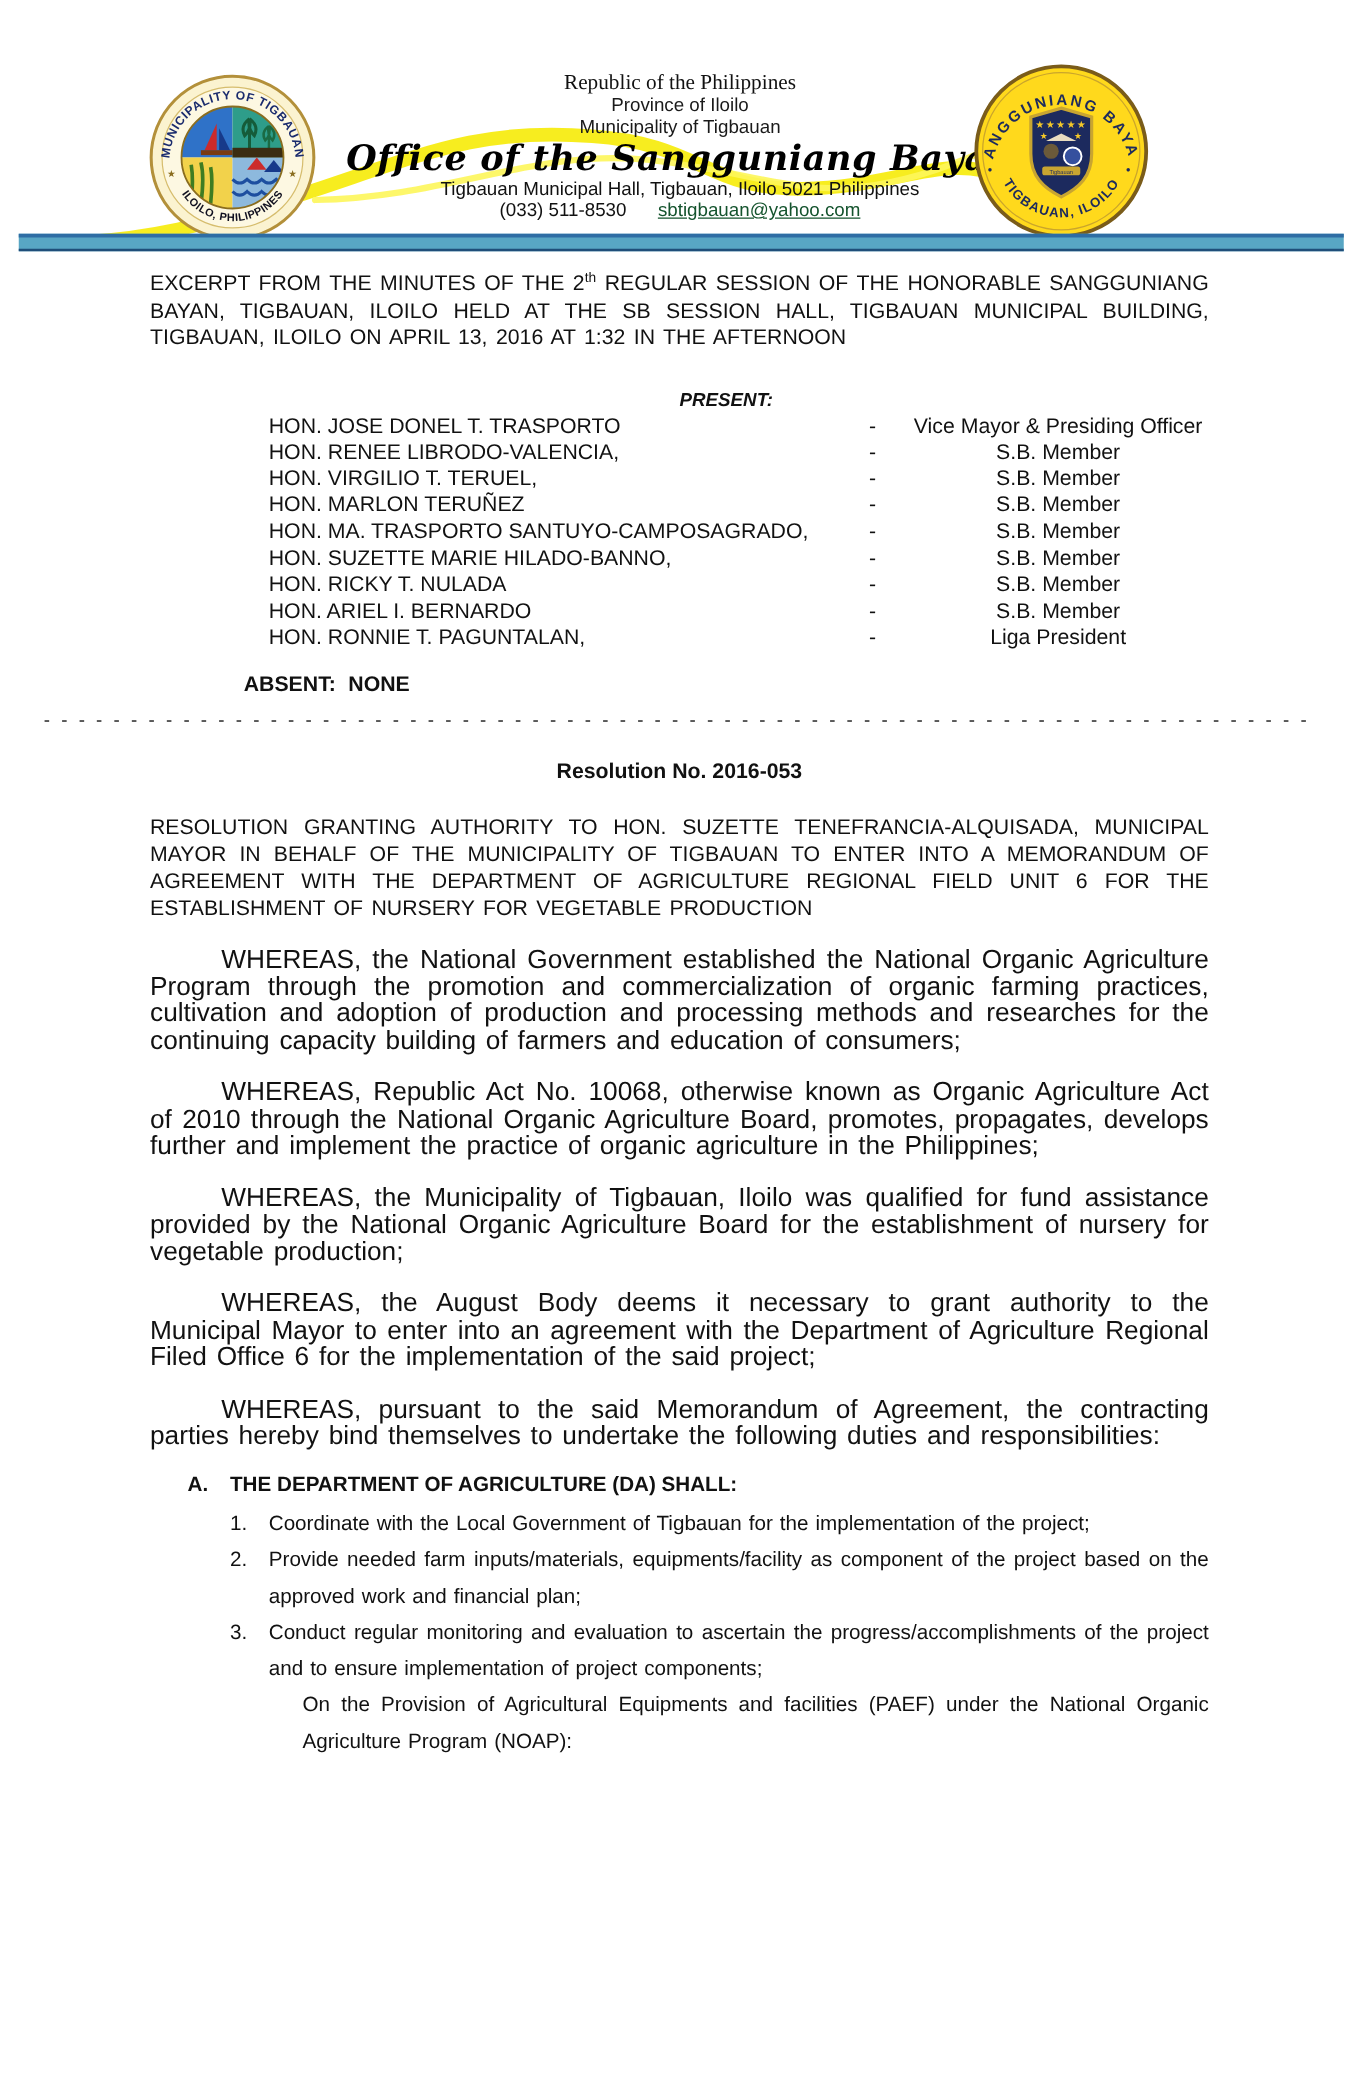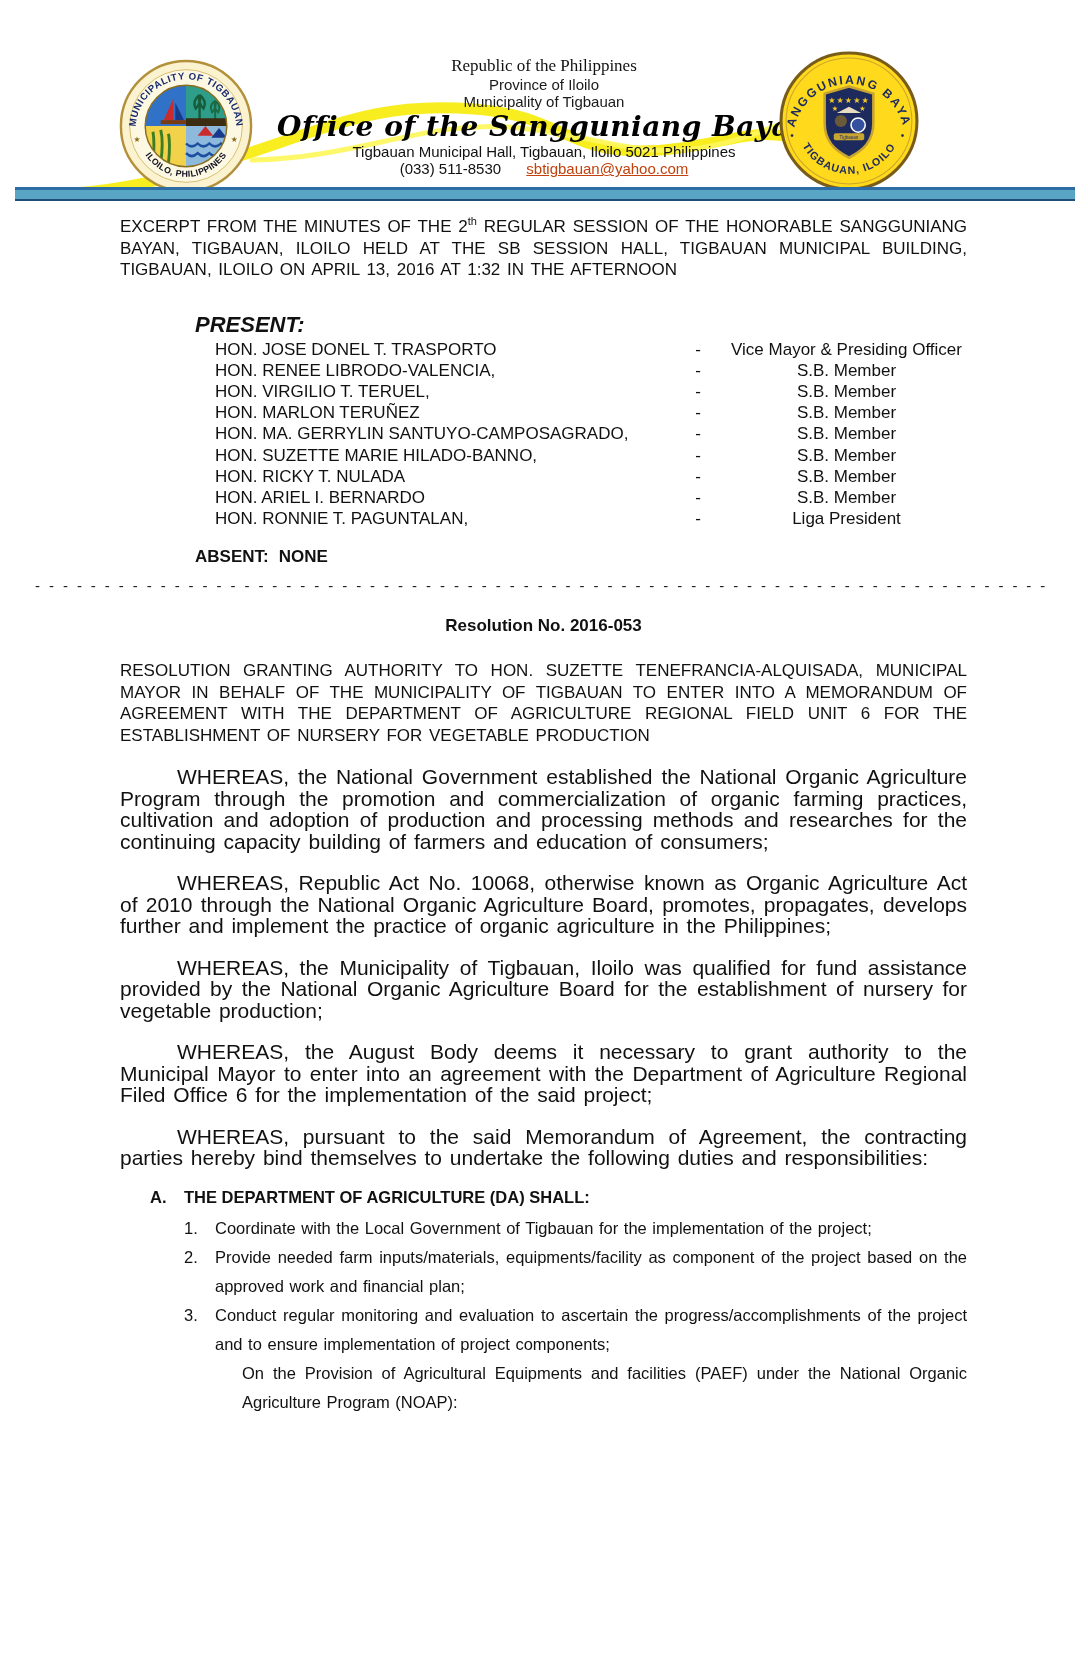--- a/index.html
+++ b/index.html
@@ -24,34 +24,34 @@
   .h-republic{font-family:"Liberation Serif", serif;font-size:17px;color:#111;}
   .h-province,.h-municipality{font-size:15px;color:#1a1a1a;}
   .h-office{
     font-family:"DejaVu Serif", serif;
     font-style:italic;font-weight:bold;
     font-size:28px;letter-spacing:.5px;color:#000;
     line-height:1.05;margin-top:1px;
   }
   .h-address{font-size:15px;margin-top:2px;}
   .h-contact{font-size:15px;}
-  .email{color:#c2410c;text-decoration:underline;cursor:pointer;margin-left:21px;}
+  .email{color:#14532d;text-decoration:underline;cursor:pointer;margin-left:21px;}
   .teal-bar{
     position:absolute;left:15px;right:13px;top:187px;height:9px;
     background:#58a6c4;
     border-top:3px solid #2e6da4;border-bottom:2px solid #1f4e79;
     z-index:3;
   }
   
   .docbody{padding:0 121px 0 120px;position:relative;}
   .justify{text-align:justify;word-spacing:2px;}
   p{margin:0;}
   .excerpt{margin-top:28px;font-size:17px;line-height:21.5px;}
   sup{font-size:11px;vertical-align:super;line-height:0;}
-  .present-label{margin-top:31px;padding-left:75px;font-weight:bold;font-style:italic;font-size:22px;}
+  .present-label{margin-top:31px;padding-left:75px;font-weight:bold;font-style:italic;font-size:15px;text-align:center;}
   .present-list{margin-top:1px;font-size:17px;line-height:21.2px;}
   .prow{display:grid;grid-template-columns:455px 56px 1fr;padding-left:95px;}
   .pname{white-space:nowrap;}
   .pdash{text-align:center;}
   .prole{text-align:center;white-space:nowrap;}
   .absent{margin-top:18px;padding-left:75px;font-weight:bold;font-size:17px;}
   .absent .gap{display:inline-block;width:10px;}
   .dashline{
     margin:10px -86px 0 -85px;
     font-size:15px;letter-spacing:2.4px;white-space:nowrap;overflow:hidden;
@@ -181,21 +181,21 @@
           <span class="pname">HON. VIRGILIO T. TERUEL,</span>
           <span class="pdash">-</span>
           <span class="prole">S.B. Member</span>
         </div>
       <div class="prow">
           <span class="pname">HON. MARLON TERUÑEZ</span>
           <span class="pdash">-</span>
           <span class="prole">S.B. Member</span>
         </div>
       <div class="prow">
-          <span class="pname">HON. MA. GERRYLIN SANTUYO-CAMPOSAGRADO,</span>
+          <span class="pname">HON. MA. TRASPORTO SANTUYO-CAMPOSAGRADO,</span>
           <span class="pdash">-</span>
           <span class="prole">S.B. Member</span>
         </div>
       <div class="prow">
           <span class="pname">HON. SUZETTE MARIE HILADO-BANNO,</span>
           <span class="pdash">-</span>
           <span class="prole">S.B. Member</span>
         </div>
       <div class="prow">
           <span class="pname">HON. RICKY T. NULADA</span>

